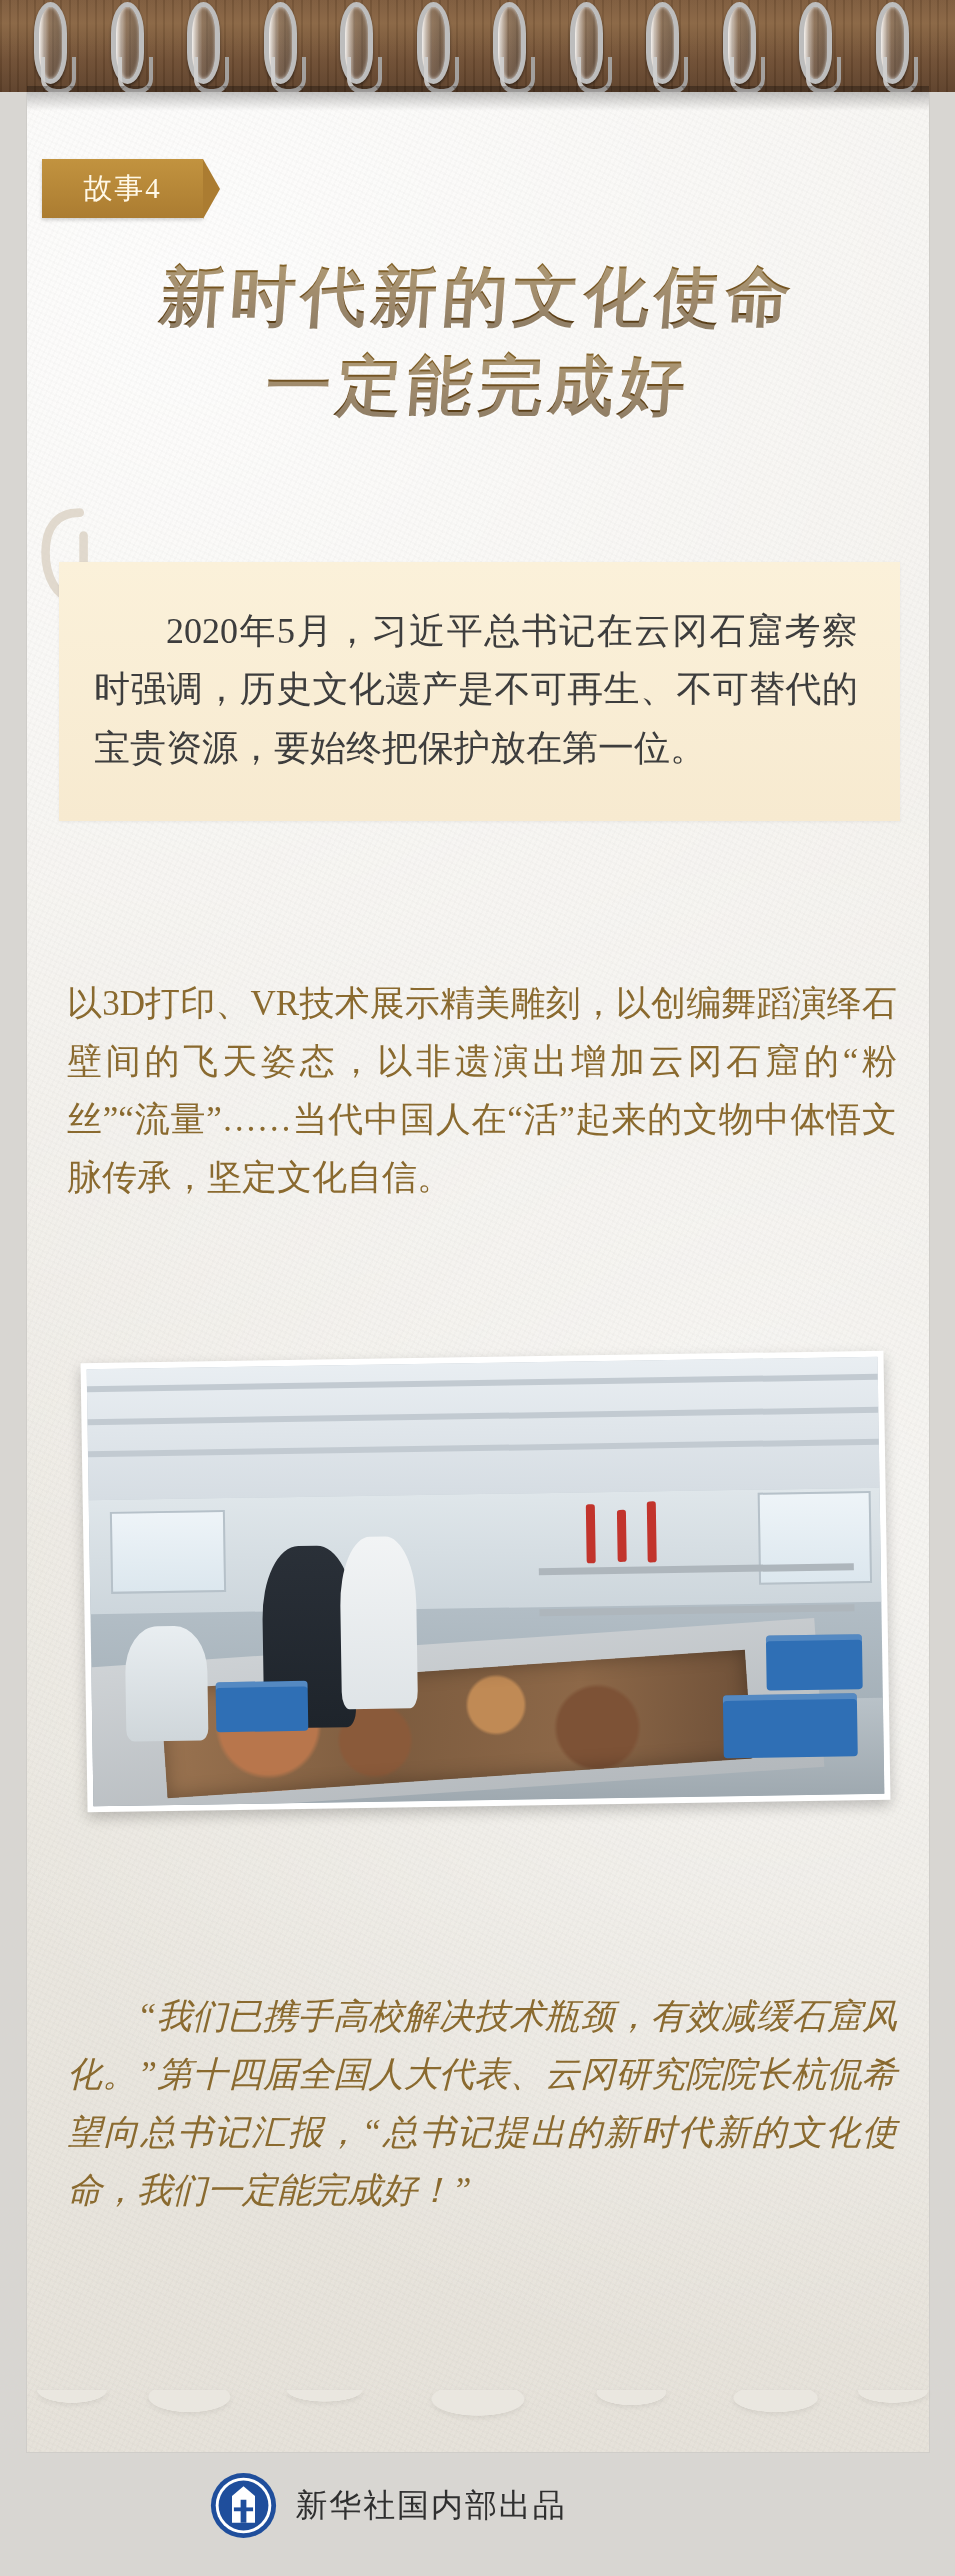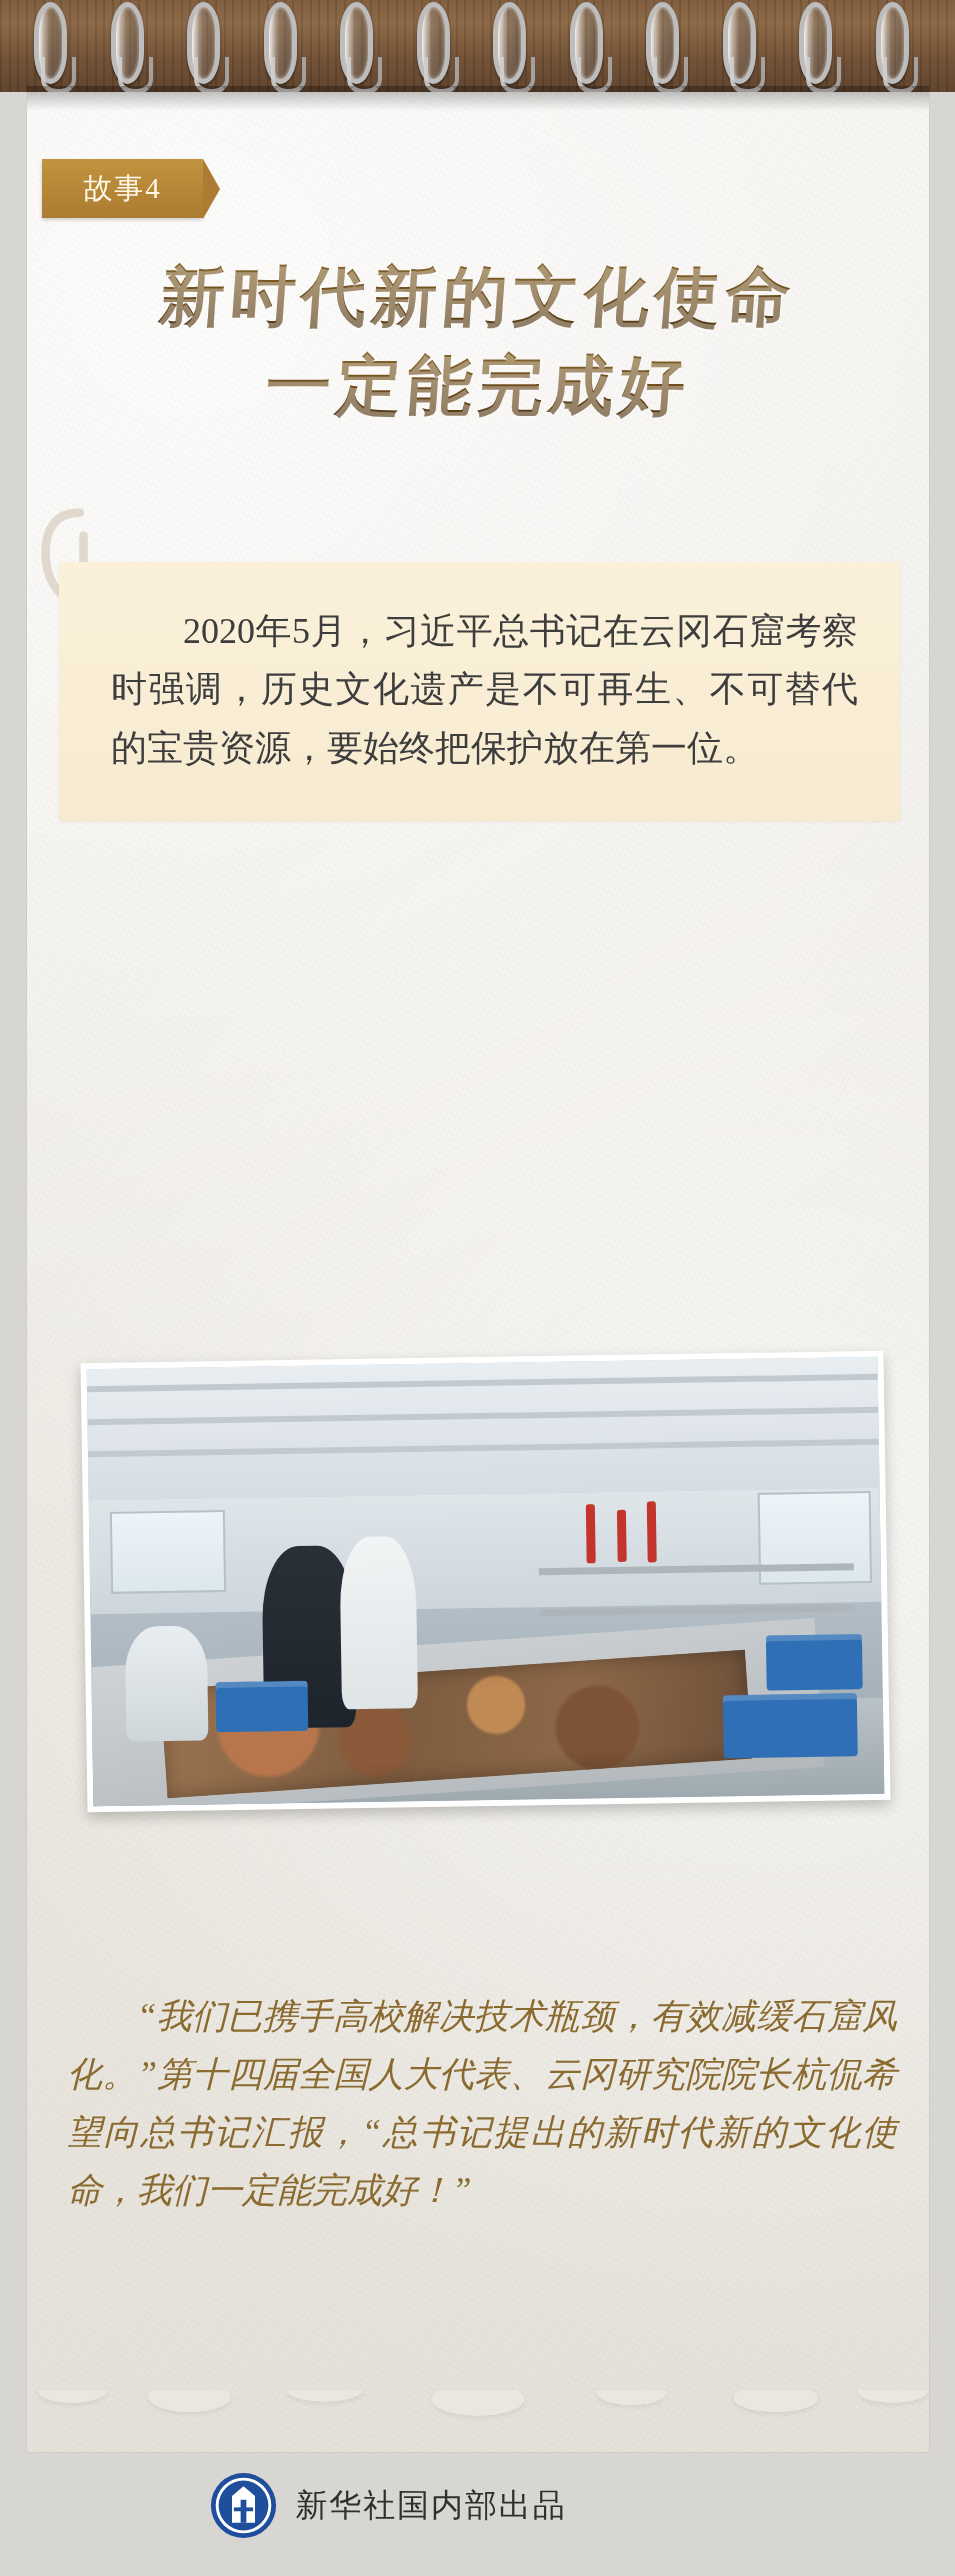--- a/index.html
+++ b/index.html
@@ -140,21 +140,21 @@
     text-shadow:0 1.9px 0 rgba(255,255,255,.35);
     transform: skewX(-4deg);
   }
   .headline .line.l2{ margin-top:5.7px; }
 
   
   .lead-box{
     position:absolute; left:59px; top:562px;
     width:841px;
     background:linear-gradient(180deg,#fbf1da,#f7ead0);
-    padding:40px 42px 44px 52px;
+    padding:40px 42px 44px 35px;
     box-shadow:0 1px 2.9px rgba(0,0,0,.06);
   }
   .lead-box p{
     font-size:36px;
     line-height:1.62;
     color:#3d3d3d;
     text-align:justify;
     font-family:"Liberation Serif", serif;
     text-indent:2em;
   }
@@ -289,20 +289,21 @@
 
   <div class="headline">
     <div class="line l1">新时代新的文化使命</div>
     <div class="line l2">一定能完成好</div>
   </div>
 
   <div class="lead-box">
     <p>2020年5月，习近平总书记在云冈石窟考察时强调，历史文化遗产是不可再生、不可替代的宝贵资源，要始终把保护放在第一位。</p>
   </div>
 
+  <div class="body-para">以3D打印、VR技术展示精美雕刻，以创编舞蹈演绎石壁间的飞天姿态，以非遗演出增加云冈石窟的“粉丝”“流量”……当代中国人在“活”起来的文物中体悟文脉传承，坚定文化自信。</div>
 
   <div class="photo-wrap">
     <div class="photo">
       <div class="ph-ceiling">
         <div class="beam" style="top:17px"></div>
         <div class="beam" style="top:50px"></div>
         <div class="beam" style="top:82px"></div>
       </div>
       <div class="ph-wall"></div>
       <div class="ph-window" style="left:21px;top:143px;width:115px;height:82px;"></div>

